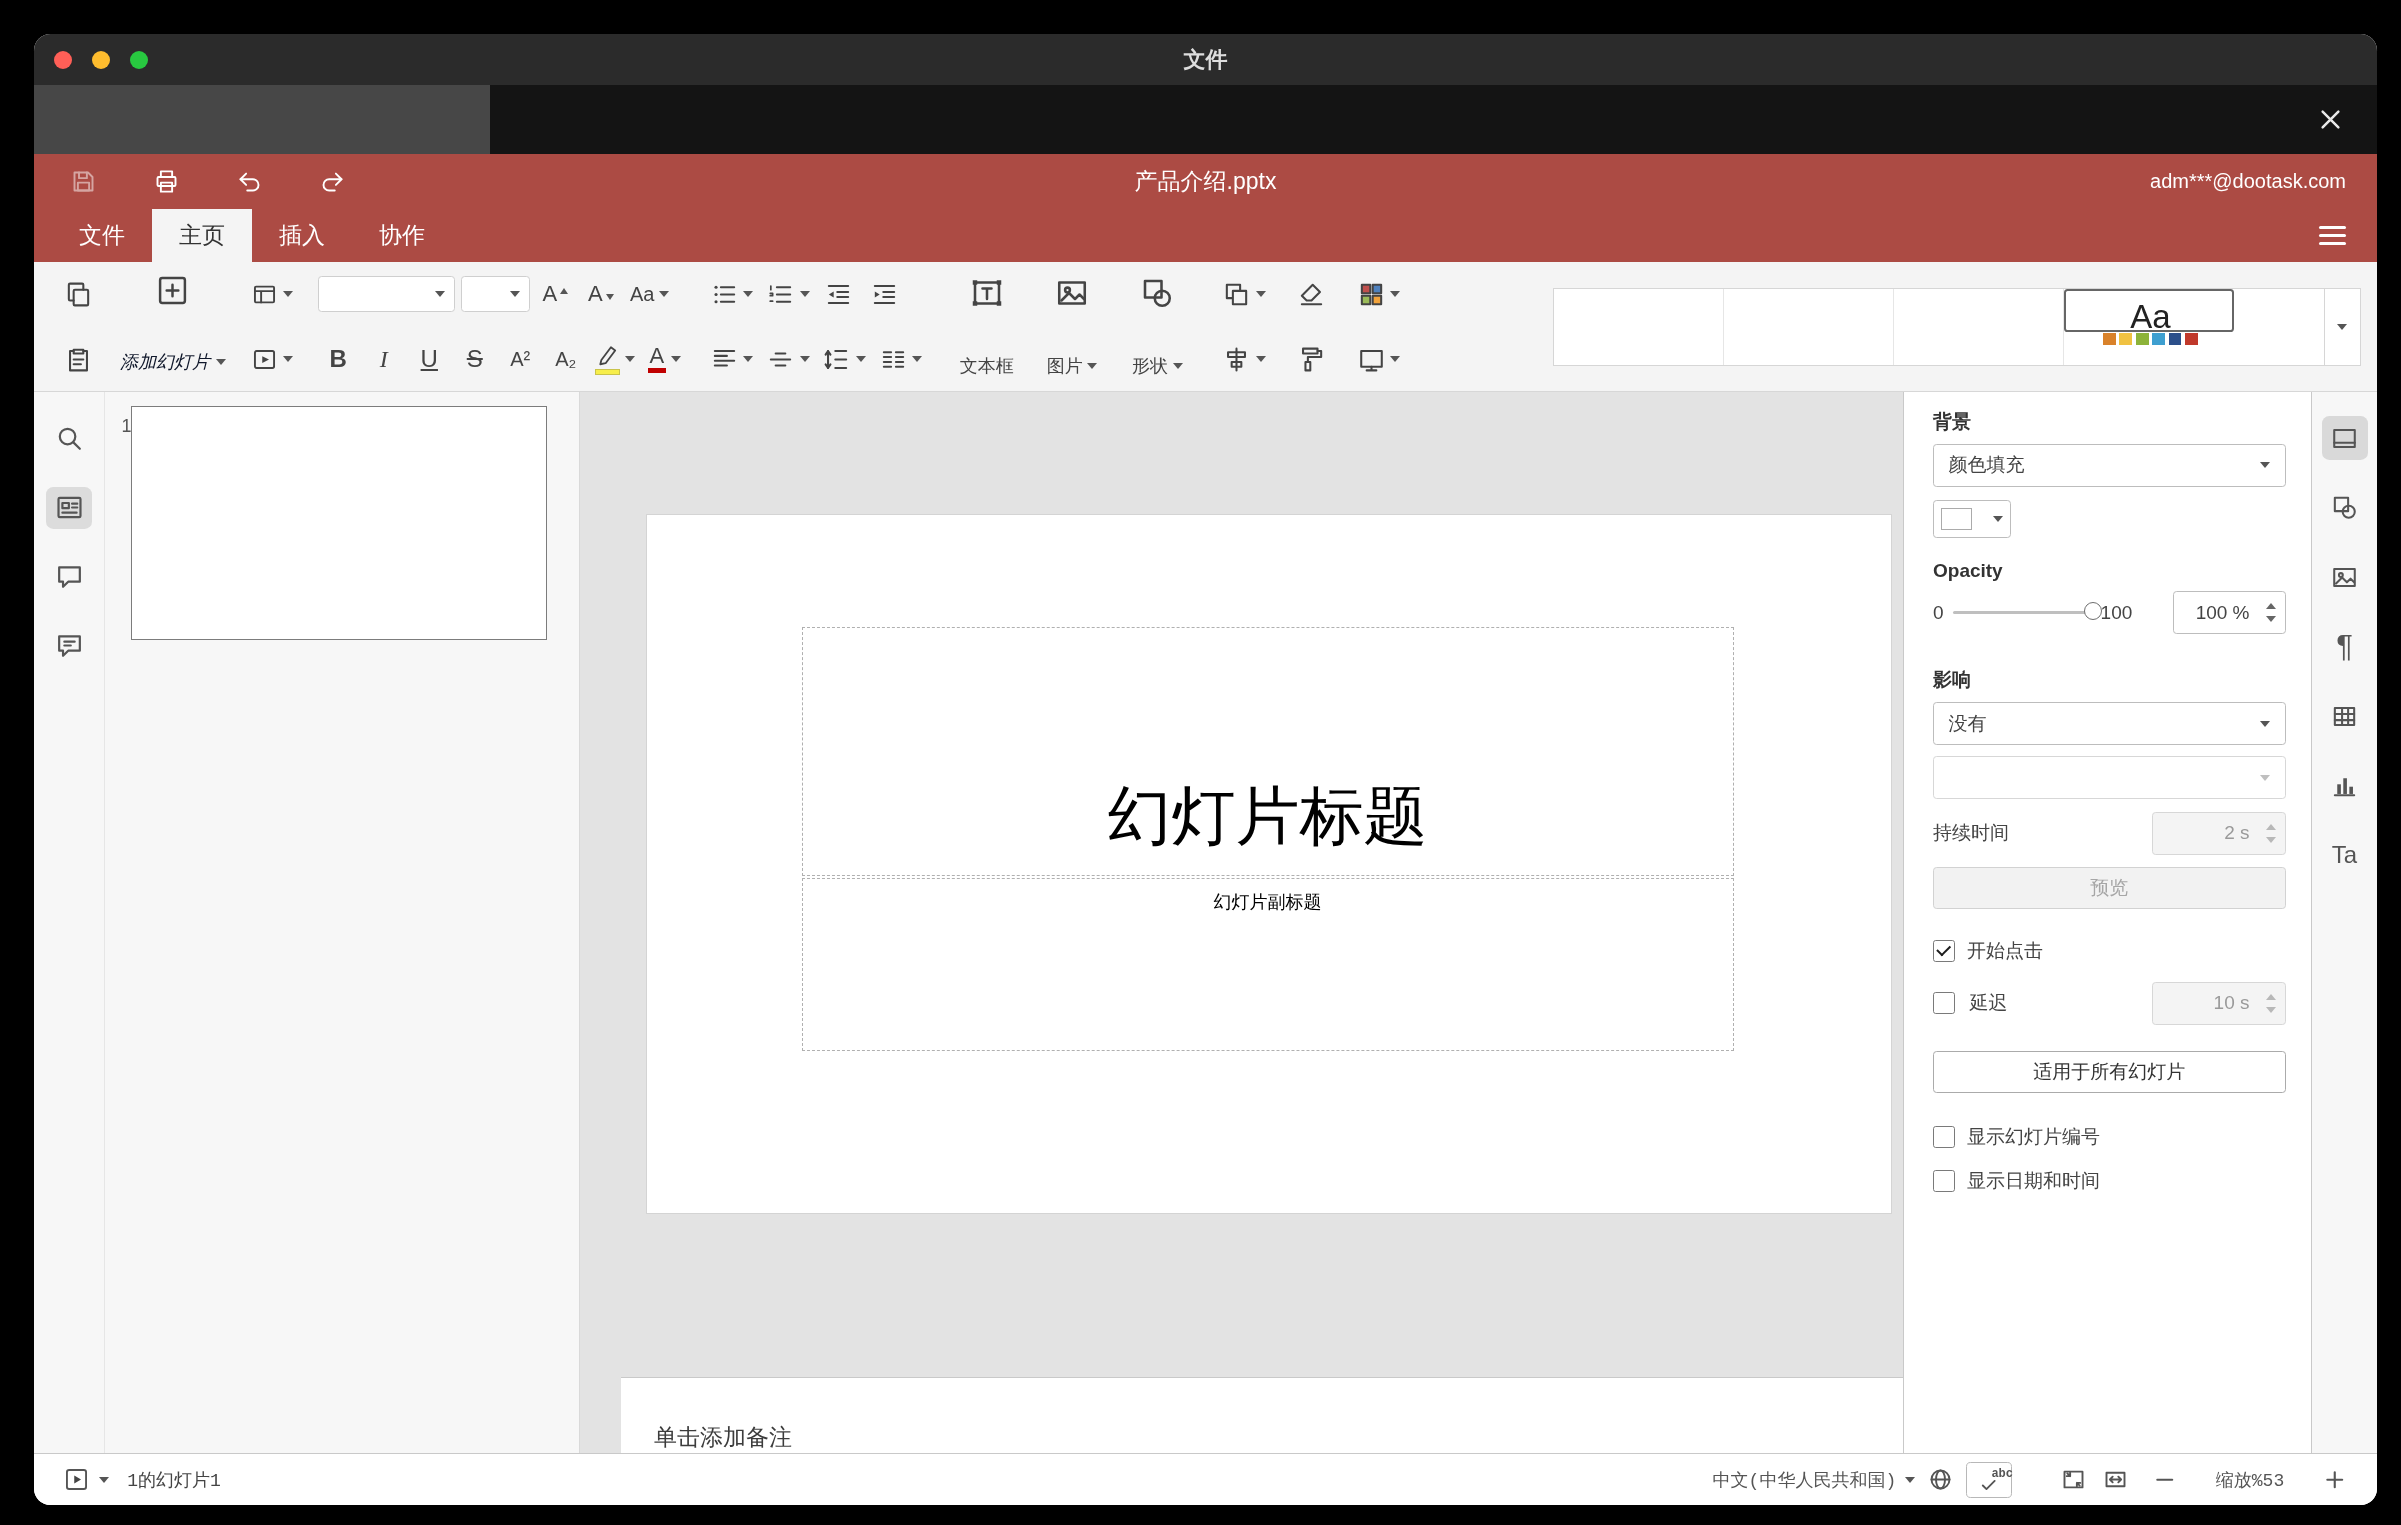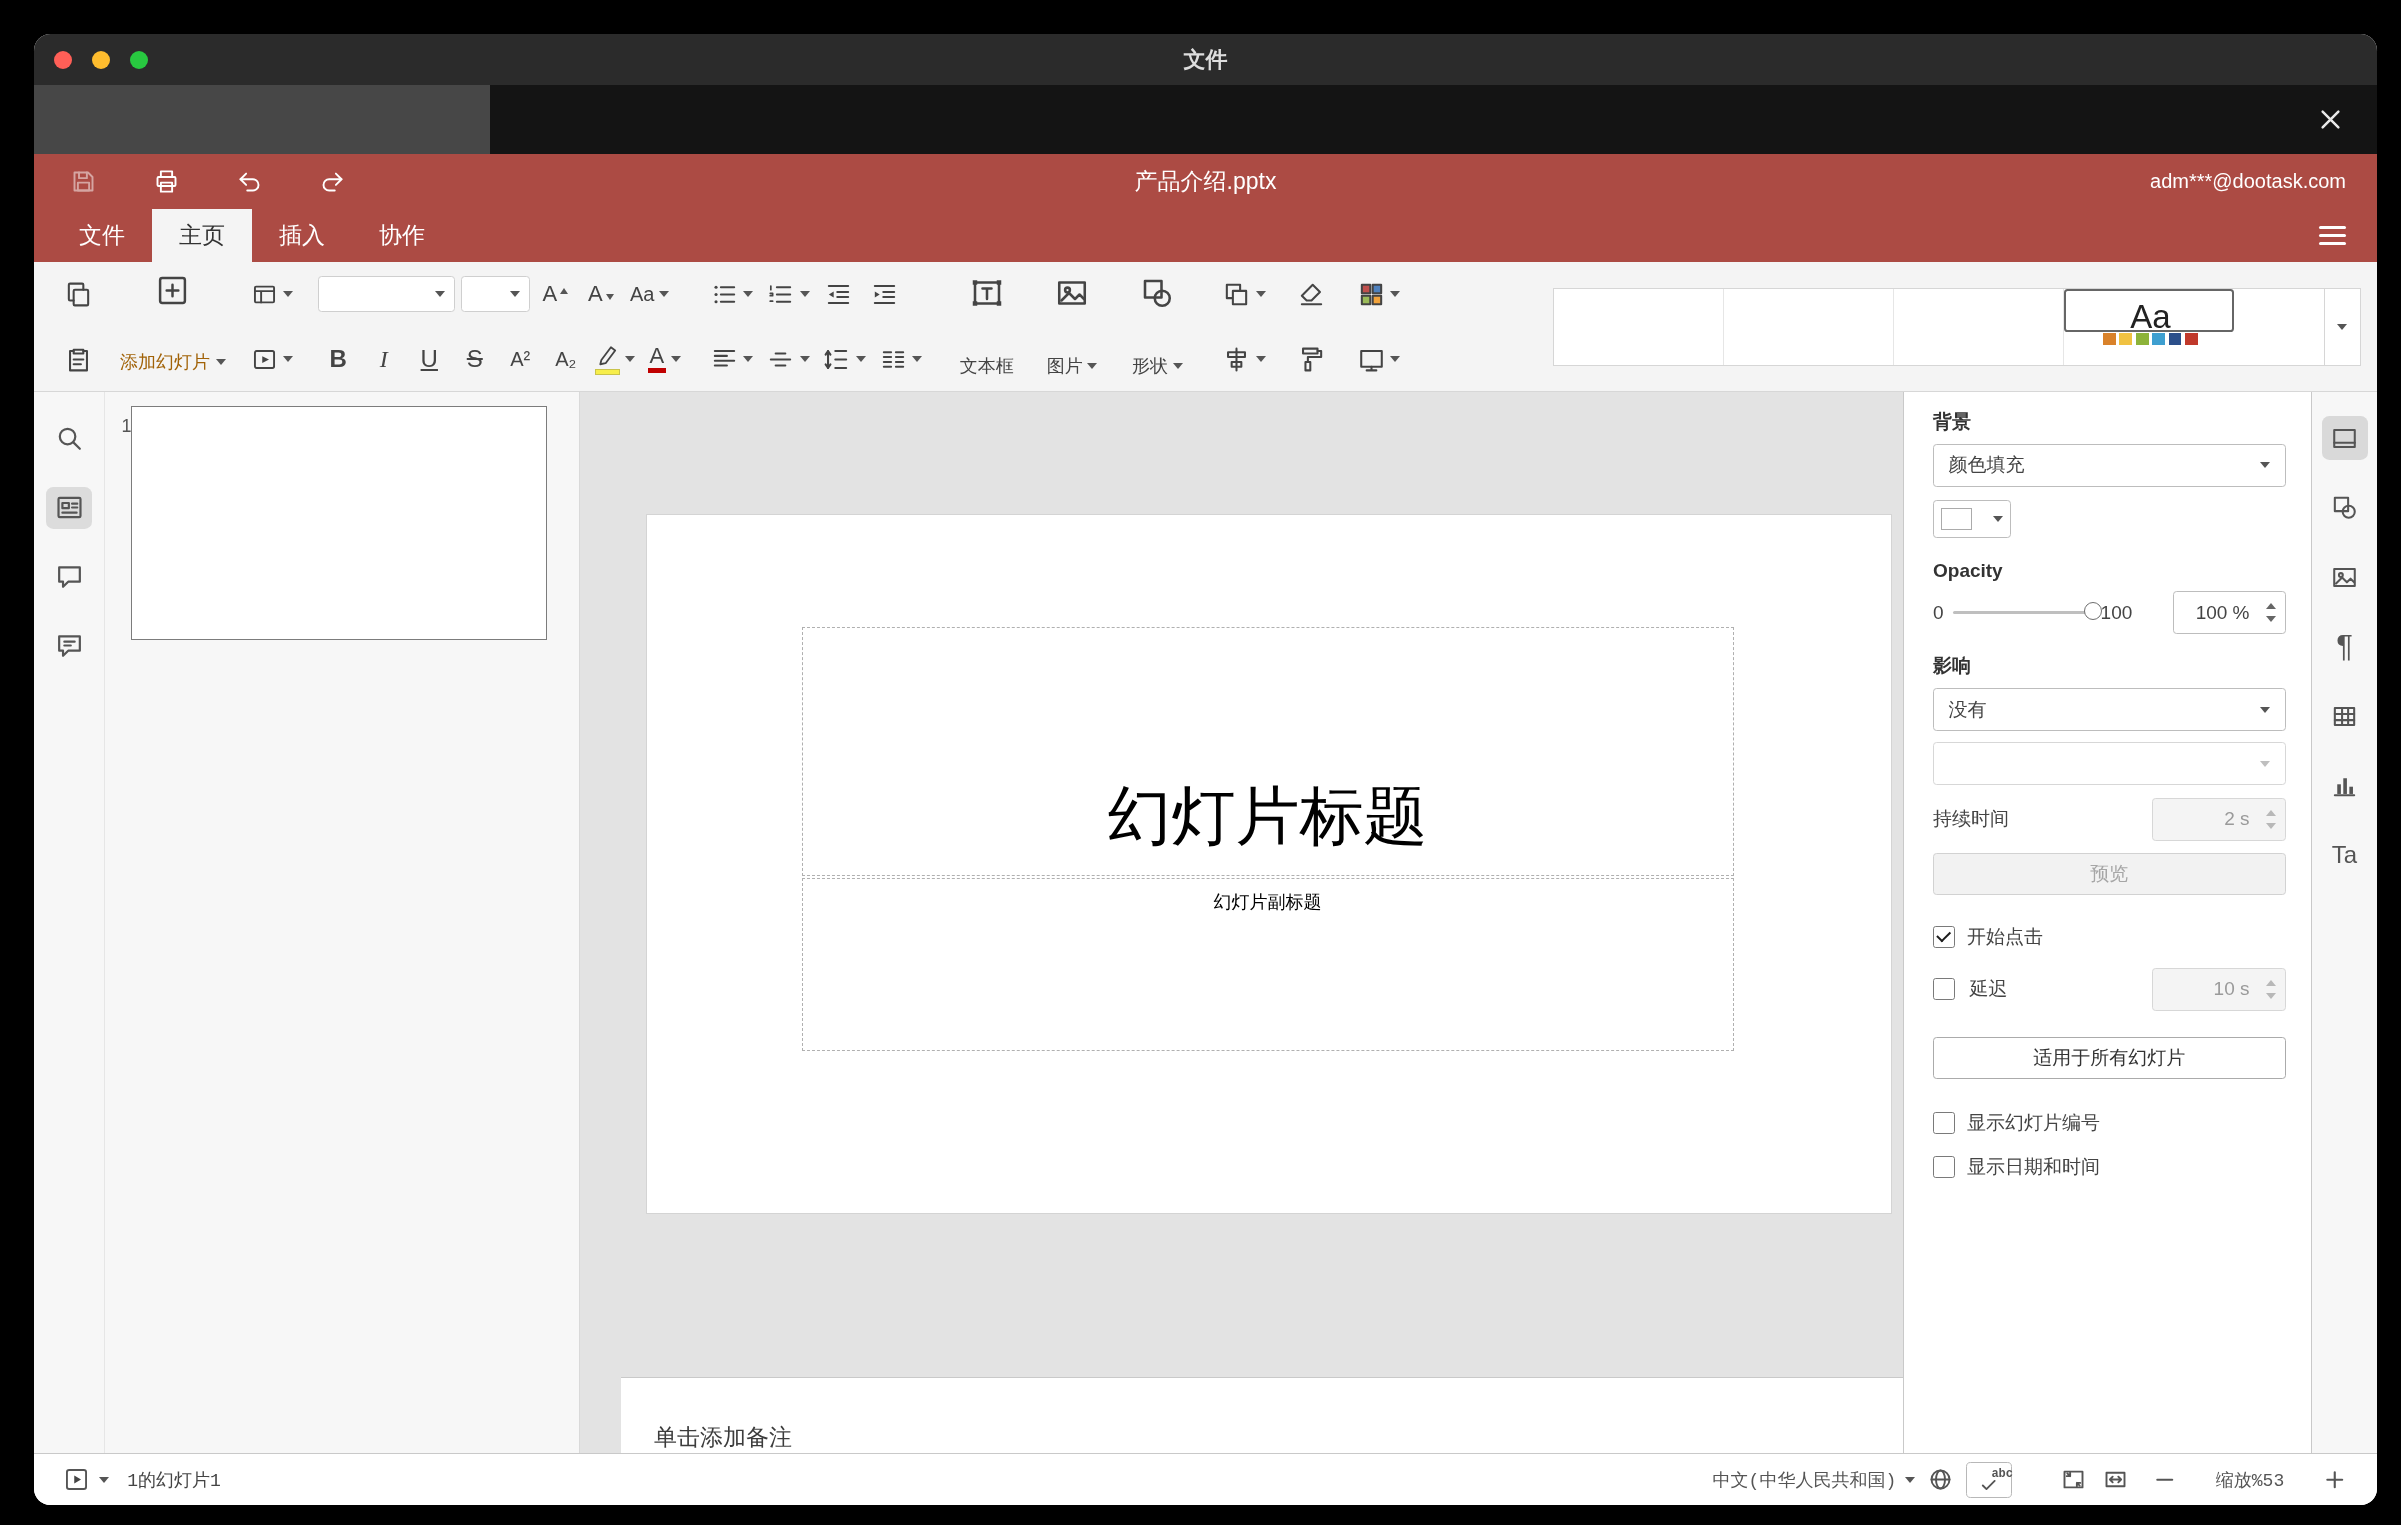--- a/index.html
+++ b/index.html
@@ -44,21 +44,21 @@
   
   .toolbar{flex:0 0 130px;background:#F4F4F4;border-bottom:0.9px solid #D7D7D7;display:flex;
     align-items:stretch;padding:11px 16.4px 11px 24px;gap:22px;}
   .g{display:flex;flex-direction:column;justify-content:space-between;}
   .r{display:flex;align-items:center;gap:5.5px;height:42px;}
   .b{height:42px;min-width:40px;display:flex;align-items:center;justify-content:center;gap:4.6px;
     border-radius:3.6px;color:#444;padding:0 3.6px;}
   .cv{width:0;height:0;border-left:5.5px solid transparent;border-right:5.5px solid transparent;
     border-top:6.4px solid #555;display:inline-block;flex:0 0 auto;}
   .addslide{display:flex;flex-direction:column;align-items:center;justify-content:space-between;}
-  .addslide .lblrow{display:flex;align-items:center;gap:5.5px;font-size:18px;color:#a16207;height:36px;}
+  .addslide .lblrow{display:flex;align-items:center;gap:5.5px;font-size:18px;color:#0f172a;height:36px;font-style:italic;}
   .combo{height:36px;border:0.9px solid #CFCFCF;background:#FFF;border-radius:3.6px;display:flex;
     align-items:center;padding:0 9px;gap:7.3px;font-size:18px;color:#444;}
   .combo .cv{margin-left:auto;}
   .wname{width:137px;}.wsize{width:69px;}
   .fmt{font-size:24px;color:#444;}
   .fbold{font-weight:bold}.fital{font-style:italic;font-family:"Liberation Serif","DejaVu Serif",serif}
   .fund{text-decoration:underline}.fstr{text-decoration:line-through}
   .fsmall{font-size:20px}
   .fca{font-size:22px;border-bottom:5.5px solid #C00000;line-height:1;padding:0 1.8px 0.9px 1.8px;}
   .azup,.azdn{position:relative;font-size:22px;padding-right:11px;}
@@ -560,21 +560,21 @@
         <span>100</span>
         <div class="spin" style="margin-left:auto">
           <span>100 %</span>
           <span class="arrs">
               <i class="aru"></i>
               <i class="ard"></i>
             </span>
         </div>
       </div>
 
-      <div class="plabel" style="margin-top:19px">影响</div>
+      <div class="plabel" style="margin-top:33px">影响</div>
       <div class="sel">
         <span>没有</span>
         <i class="cv"></i>
       </div>
       <div class="sel dis" style="margin-top:11px">
         <span></span>
         <i class="cv"></i>
       </div>
 
       <div class="prow" style="margin-top:12.8px">

